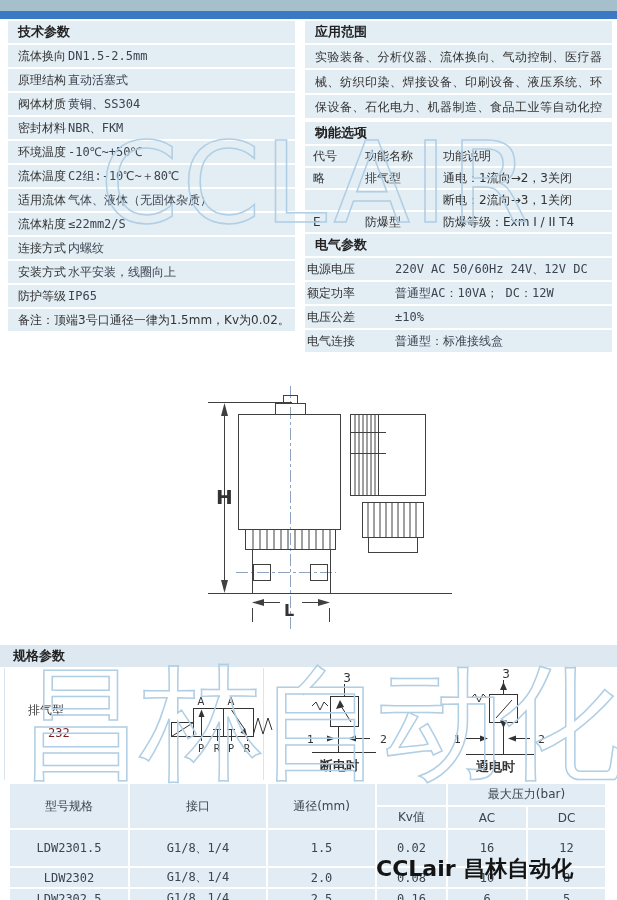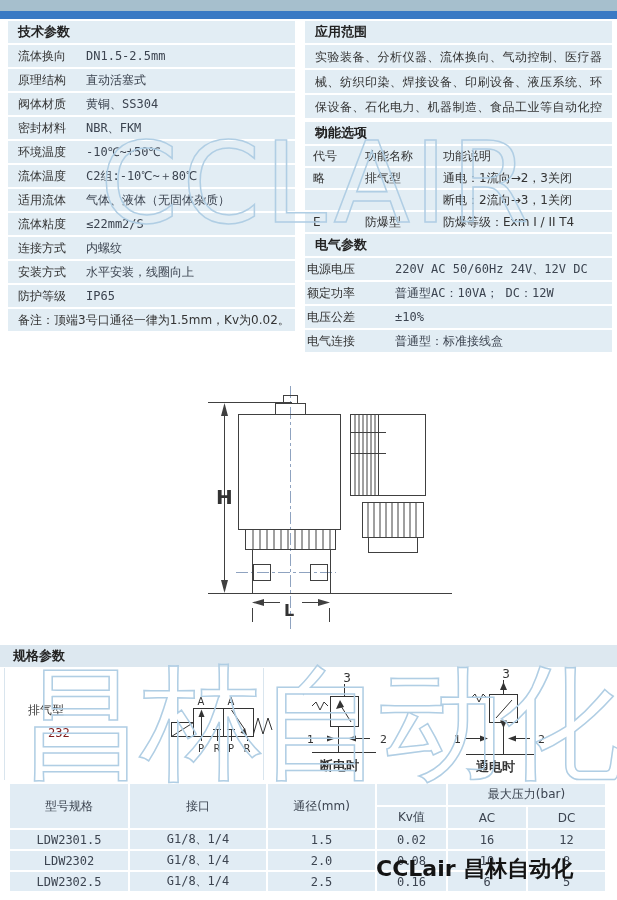--- a/index.html
+++ b/index.html
@@ -9,21 +9,21 @@
   .topbar2{position:absolute;left:0;top:11px;width:617px;height:8px;background:#3a7ac4;}
 
   .col{position:absolute;top:21px;}
   .col-left{left:8px;width:287px;}
   .col-right{left:305px;width:307px;}
 
   .band{height:22px;line-height:22px;padding:0 0 0 10px;margin-bottom:2px;background:#e2edf4;
         font-size:12px;white-space:nowrap;overflow:hidden;}
   .band-title{font-weight:bold;font-size:13px;color:#222;}
   .t-label{color:#333;}
-  .val{margin-left:20px;font-family:"DejaVu Sans Mono","Liberation Mono",monospace;color:#3c4450;}
+  .val{margin-left:2px;font-family:"DejaVu Sans Mono","Liberation Mono",monospace;color:#3c4450;}
 
   .app-text{height:75px;line-height:25px;margin-bottom:2px;padding:0 10px 0 10px;font-size:12px;
             background:repeating-linear-gradient(to bottom,#e2edf4 0px,#e2edf4 23px,#ffffff 23px,#ffffff 25px);
             text-align:justify;color:#333;}
 
   .f-row{display:flex;height:20px;line-height:20px;margin-bottom:2px;background:#e2edf4;
          font-size:12px;white-space:nowrap;overflow:hidden;}
   .f-c1{width:52px;padding-left:8px;}
   .f-c2{width:78px;}
   .f-c3{flex:1;}
@@ -280,21 +280,21 @@
       <td rowspan="2">接口</td>
       <td rowspan="2">通径(mm)</td>
       <td></td>
       <td colspan="2">最大压力(bar)</td>
     </tr>
     <tr style="height:23px;">
       <td>Kv值</td>
       <td>AC</td>
       <td>DC</td>
     </tr>
-    <tr style="height:21px;">
+    <tr style="height:38px;">
       <td class="mono">LDW2301.5</td>
       <td class="mono">G1/8、1/4</td>
       <td class="mono">1.5</td>
       <td class="mono">0.02</td>
       <td class="mono">16</td>
       <td class="mono">12</td>
     </tr>
     <tr style="height:21px;">
       <td class="mono">LDW2302</td>
       <td class="mono">G1/8、1/4</td>

